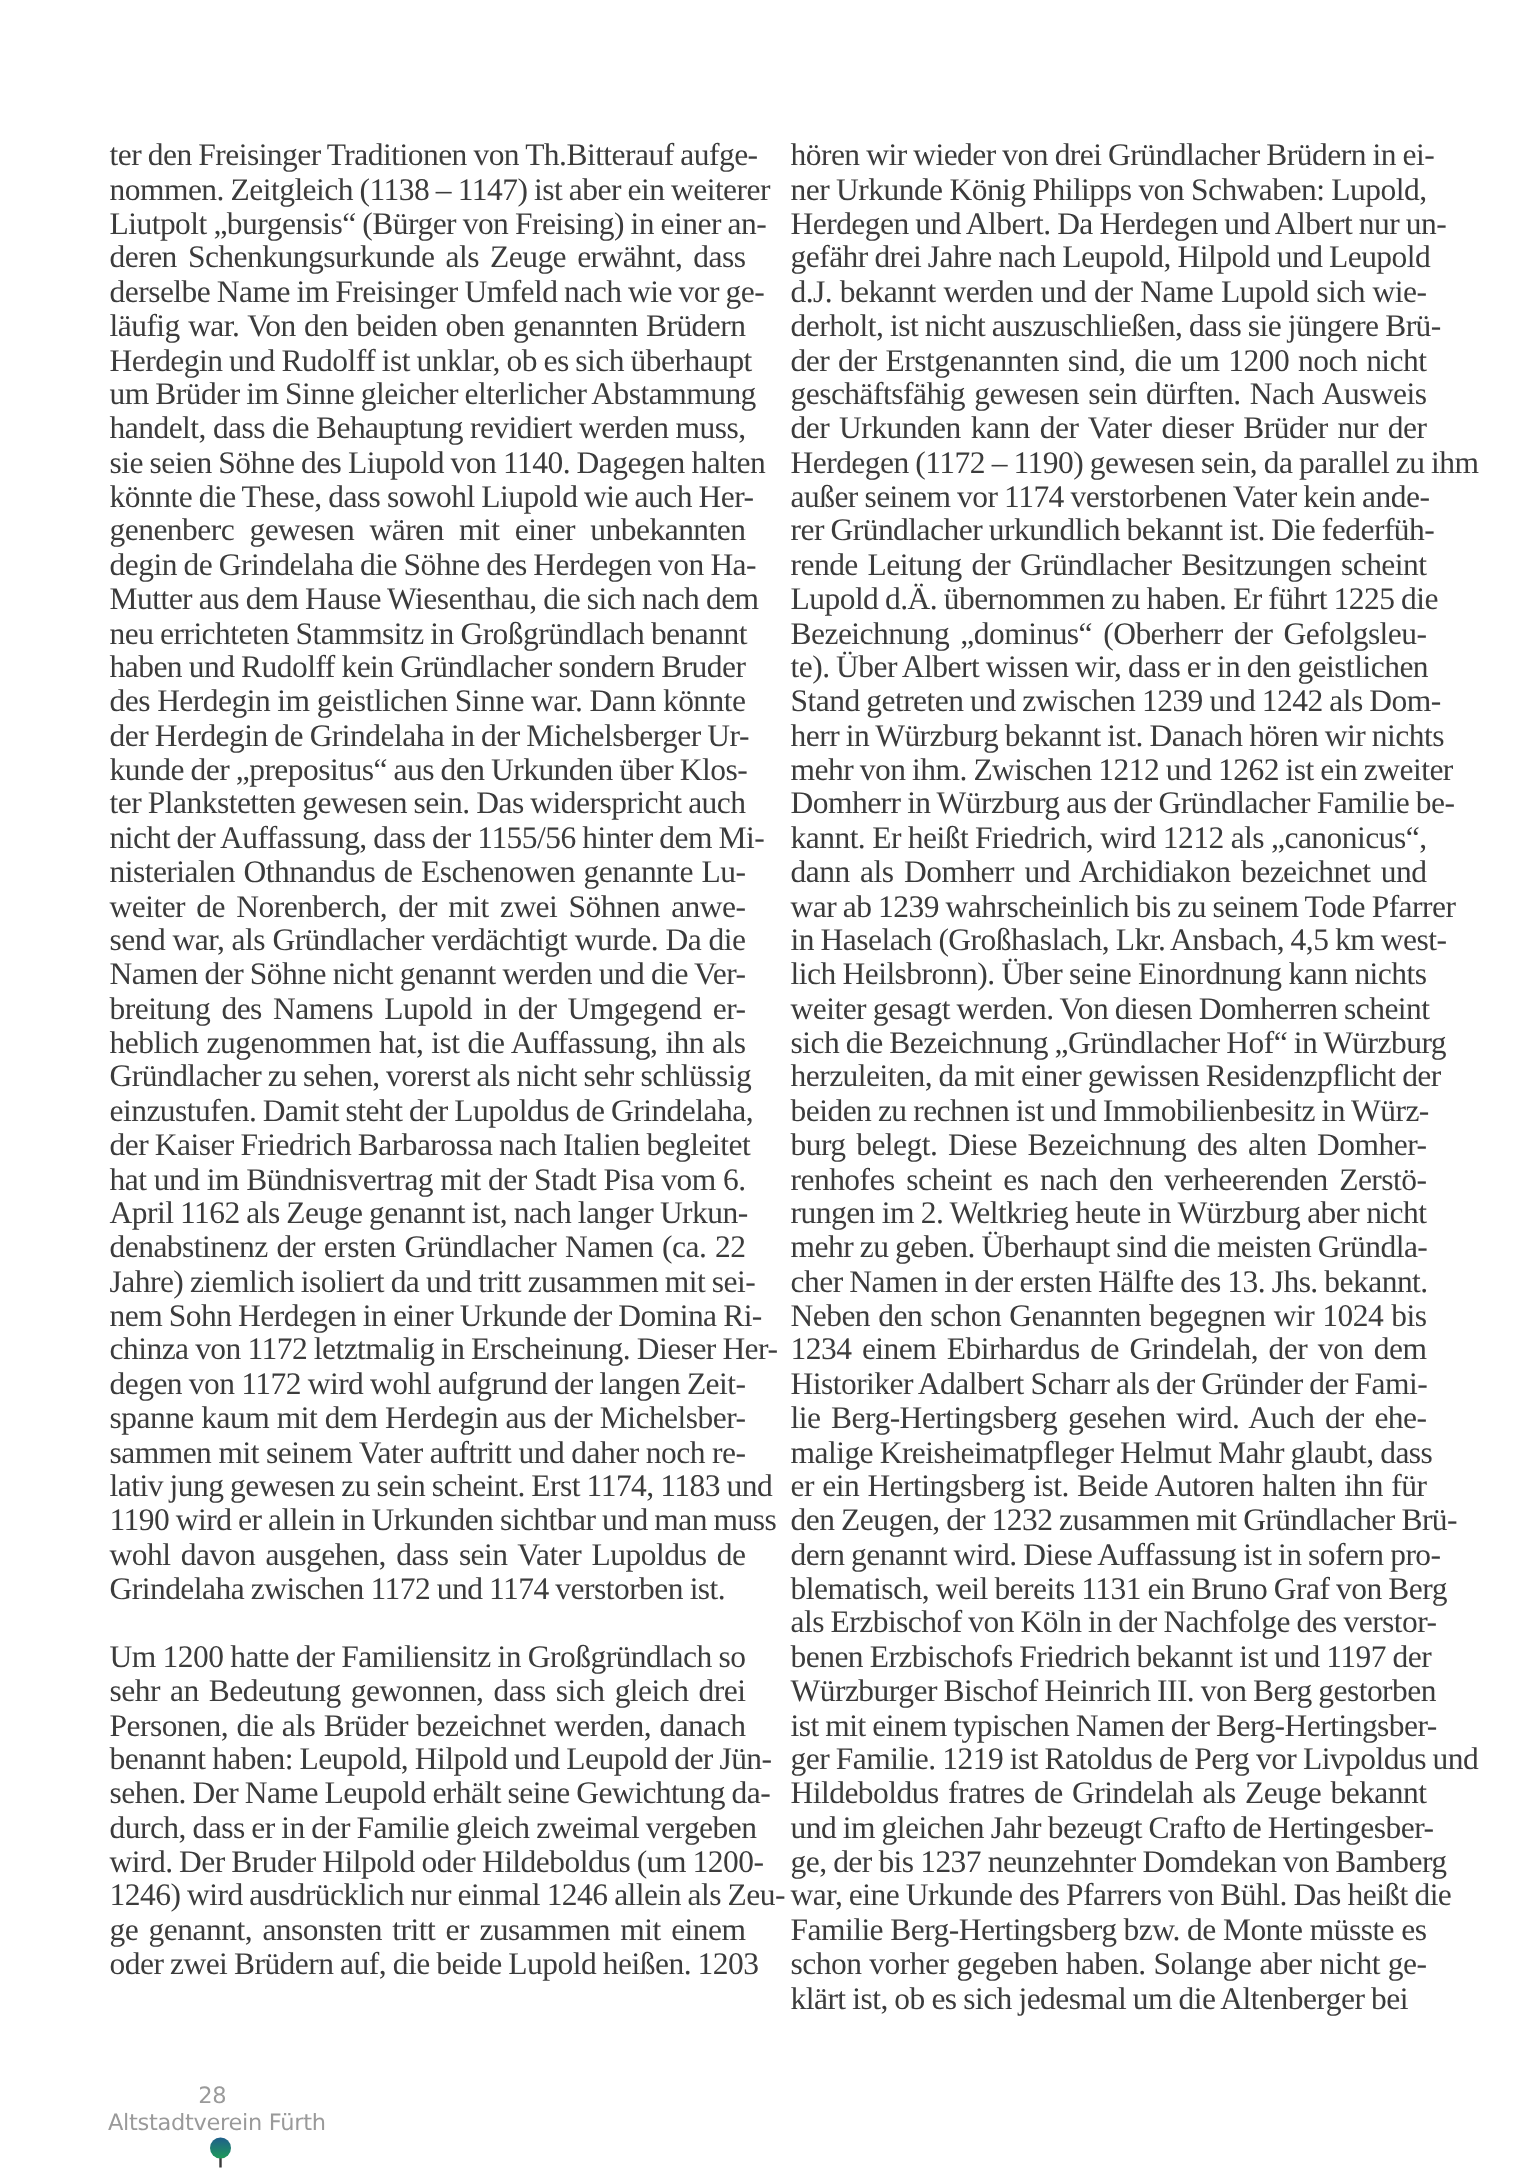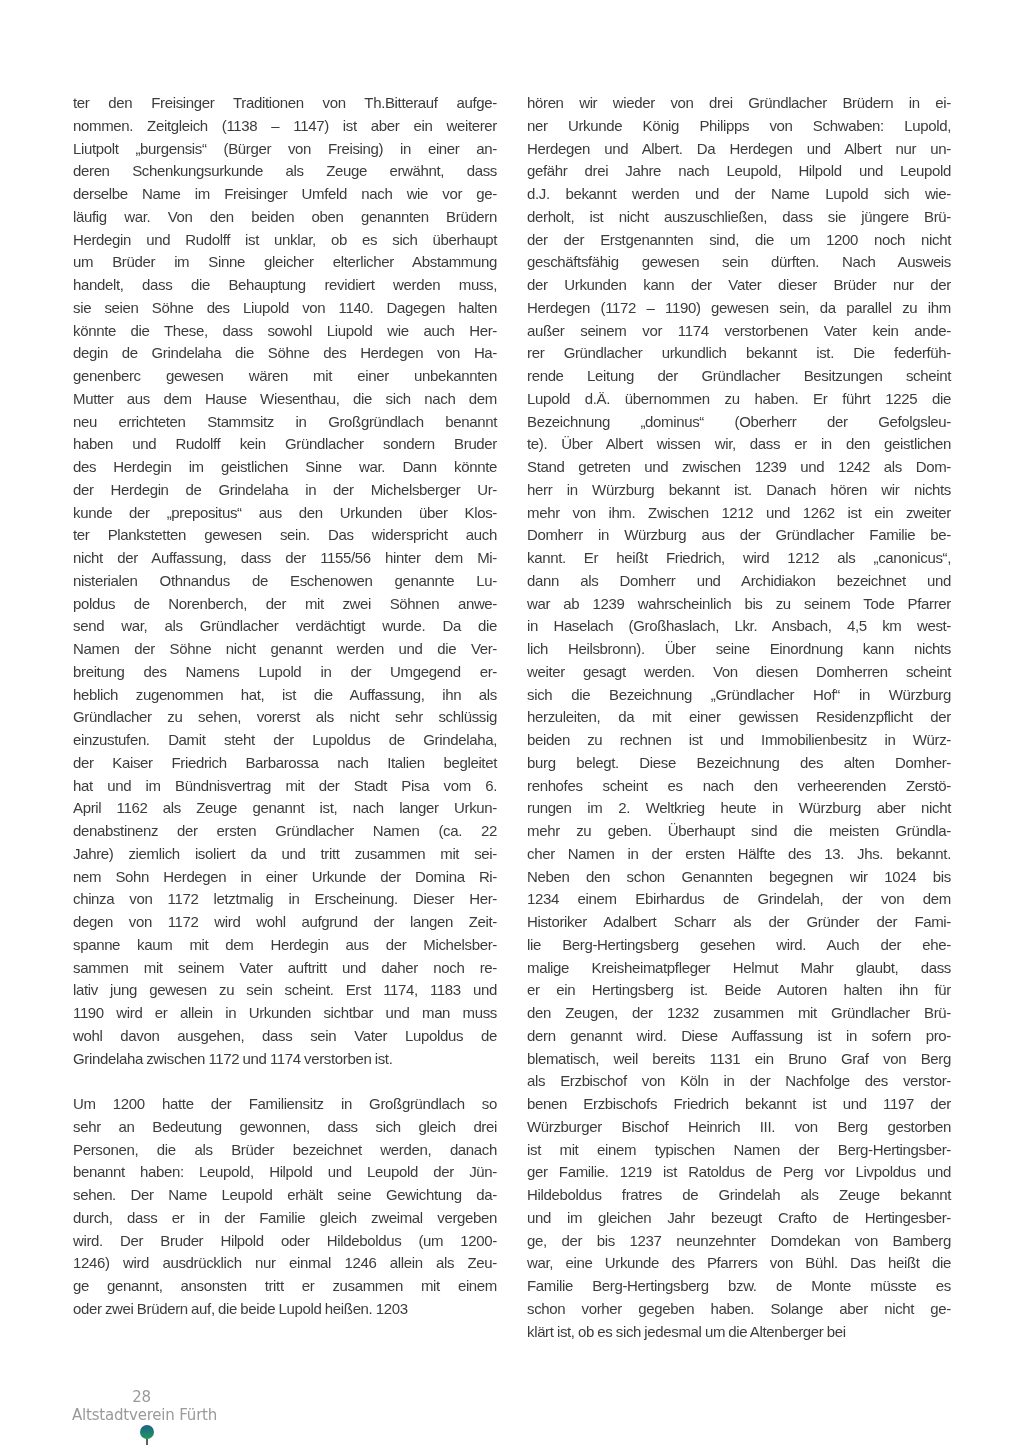--- a/index.html
+++ b/index.html
@@ -1,21 +1,21 @@
 <!DOCTYPE html>
 <html><head>
 <meta charset="utf-8">
 <style>
   html, body { margin: 0; padding: 0; background: #ffffff; }
   body { width: 1024px; height: 1448px; position: relative; overflow: hidden; }
   .col {
     position: absolute;
     top: 92px;
-    font-family: Liberation Sans, sans-serif;
-    font-size: 15px;
+    font-family: Liberation Serif, serif;
+    font-size: 21px;
     line-height: 22.75px;
     color: #3c3c3c;
     letter-spacing: -0.35px;
     word-spacing: -0.5px;
   }
   .col .line {
     display: block;
     white-space: nowrap;
     text-align: justify;
     text-align-last: justify;
@@ -54,32 +54,32 @@
         <span class="line">nommen. Zeitgleich (1138 – 1147) ist aber ein weiterer</span>
         <span class="line">Liutpolt „burgensis“ (Bürger von Freising) in einer an-</span>
         <span class="line">deren Schenkungsurkunde als Zeuge erwähnt, dass</span>
         <span class="line">derselbe Name im Freisinger Umfeld nach wie vor ge-</span>
         <span class="line">läufig war. Von den beiden oben genannten Brüdern</span>
         <span class="line">Herdegin und Rudolff ist unklar, ob es sich überhaupt</span>
         <span class="line">um Brüder im Sinne gleicher elterlicher Abstammung</span>
         <span class="line">handelt, dass die Behauptung revidiert werden muss,</span>
         <span class="line">sie seien Söhne des Liupold von 1140. Dagegen halten</span>
         <span class="line">könnte die These, dass sowohl Liupold wie auch Her-</span>
+        <span class="line">genenberc gewesen wären mit einer unbekannten</span>
         <span class="line">degin de Grindelaha die Söhne des Herdegen von Ha-</span>
-        <span class="line">genenberc gewesen wären mit einer unbekannten</span>
         <span class="line">Mutter aus dem Hause Wiesenthau, die sich nach dem</span>
         <span class="line">neu errichteten Stammsitz in Großgründlach benannt</span>
         <span class="line">haben und Rudolff kein Gründlacher sondern Bruder</span>
         <span class="line">des Herdegin im geistlichen Sinne war. Dann könnte</span>
         <span class="line">der Herdegin de Grindelaha in der Michelsberger Ur-</span>
         <span class="line">kunde der „prepositus“ aus den Urkunden über Klos-</span>
         <span class="line">ter Plankstetten gewesen sein. Das widerspricht auch</span>
         <span class="line">nicht der Auffassung, dass der 1155/56 hinter dem Mi-</span>
         <span class="line">nisterialen Othnandus de Eschenowen genannte Lu-</span>
-        <span class="line">poldus de Norenberch, der mit zwei Söhnen anwe-</span>
+        <span class="line">weiter de Norenberch, der mit zwei Söhnen anwe-</span>
         <span class="line">send war, als Gründlacher verdächtigt wurde. Da die</span>
         <span class="line">Namen der Söhne nicht genannt werden und die Ver-</span>
         <span class="line">breitung des Namens Lupold in der Umgegend er-</span>
         <span class="line">heblich zugenommen hat, ist die Auffassung, ihn als</span>
         <span class="line">Gründlacher zu sehen, vorerst als nicht sehr schlüssig</span>
         <span class="line">einzustufen. Damit steht der Lupoldus de Grindelaha,</span>
         <span class="line">der Kaiser Friedrich Barbarossa nach Italien begleitet</span>
         <span class="line">hat und im Bündnisvertrag mit der Stadt Pisa vom 6.</span>
         <span class="line">April 1162 als Zeuge genannt ist, nach langer Urkun-</span>
         <span class="line">denabstinenz der ersten Gründlacher Namen (ca. 22</span>

